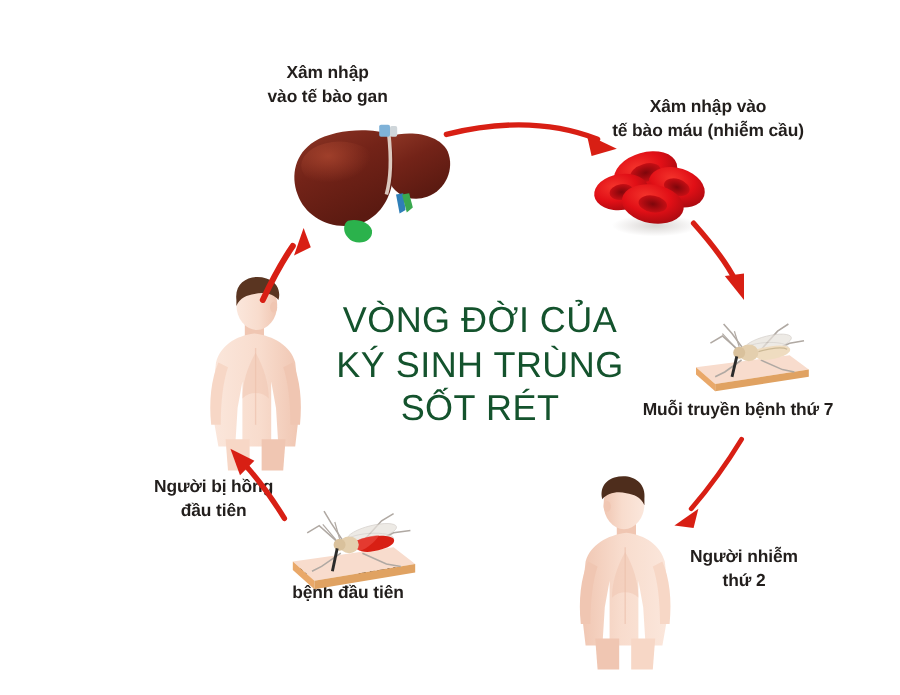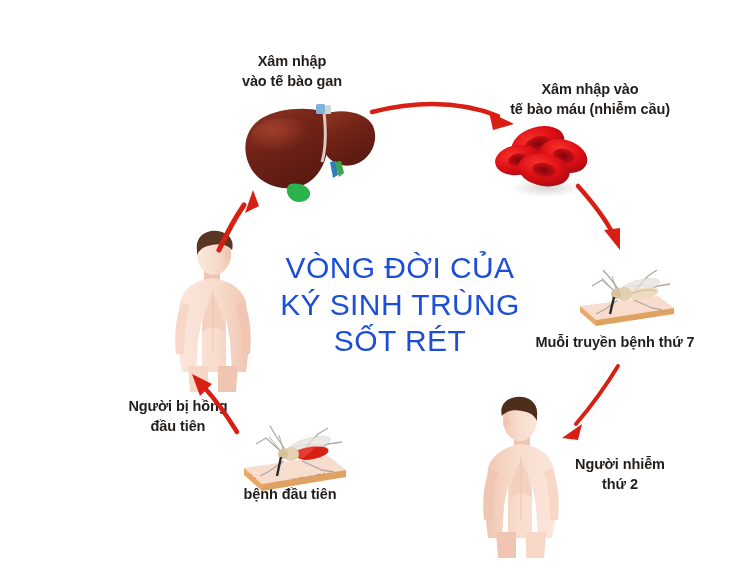--- a/index.html
+++ b/index.html
@@ -25,40 +25,40 @@
     text-align: center;
     white-space: pre-line;
     letter-spacing: -0.1px;
   }
   #title {
     position: absolute;
     left: 255px;
     top: 250px;
     width: 290px;
     text-align: center;
-    color: #1d4ed8;
+    color: #14532d;
     font-family: "Liberation Sans", sans-serif;
     font-size: 30px;
     line-height: 1.22;
     letter-spacing: 0.4px;
     white-space: pre-line;
   }
   .art { position: absolute; }
   svg { display: block; overflow: visible; }
 </style>
 </head>
 <body>
 
 <div id="stage">
 
   <div id="title">VÒNG ĐỜI CỦA
 KÝ SINH TRÙNG
 SỐT RÉT</div>
 
-  <div class="lbl" style="left:207px; top:52px; width:170px;">Xâm nhập
+  <div class="lbl" style="left:188px; top:52px; width:170px;">Xâm nhập
 vào tế bào gan</div>
 
   <div class="lbl" style="left:490px; top:80px; width:200px;">Xâm nhập vào
 tế bào máu (nhiễm cầu)</div>
 
   <div class="lbl" style="left:515px; top:333px; width:200px;">Muỗi truyền bệnh thứ 7</div>
 
   <div class="lbl" style="left:550px; top:455px; width:140px;">Người nhiễm
 thứ 2</div>
 

